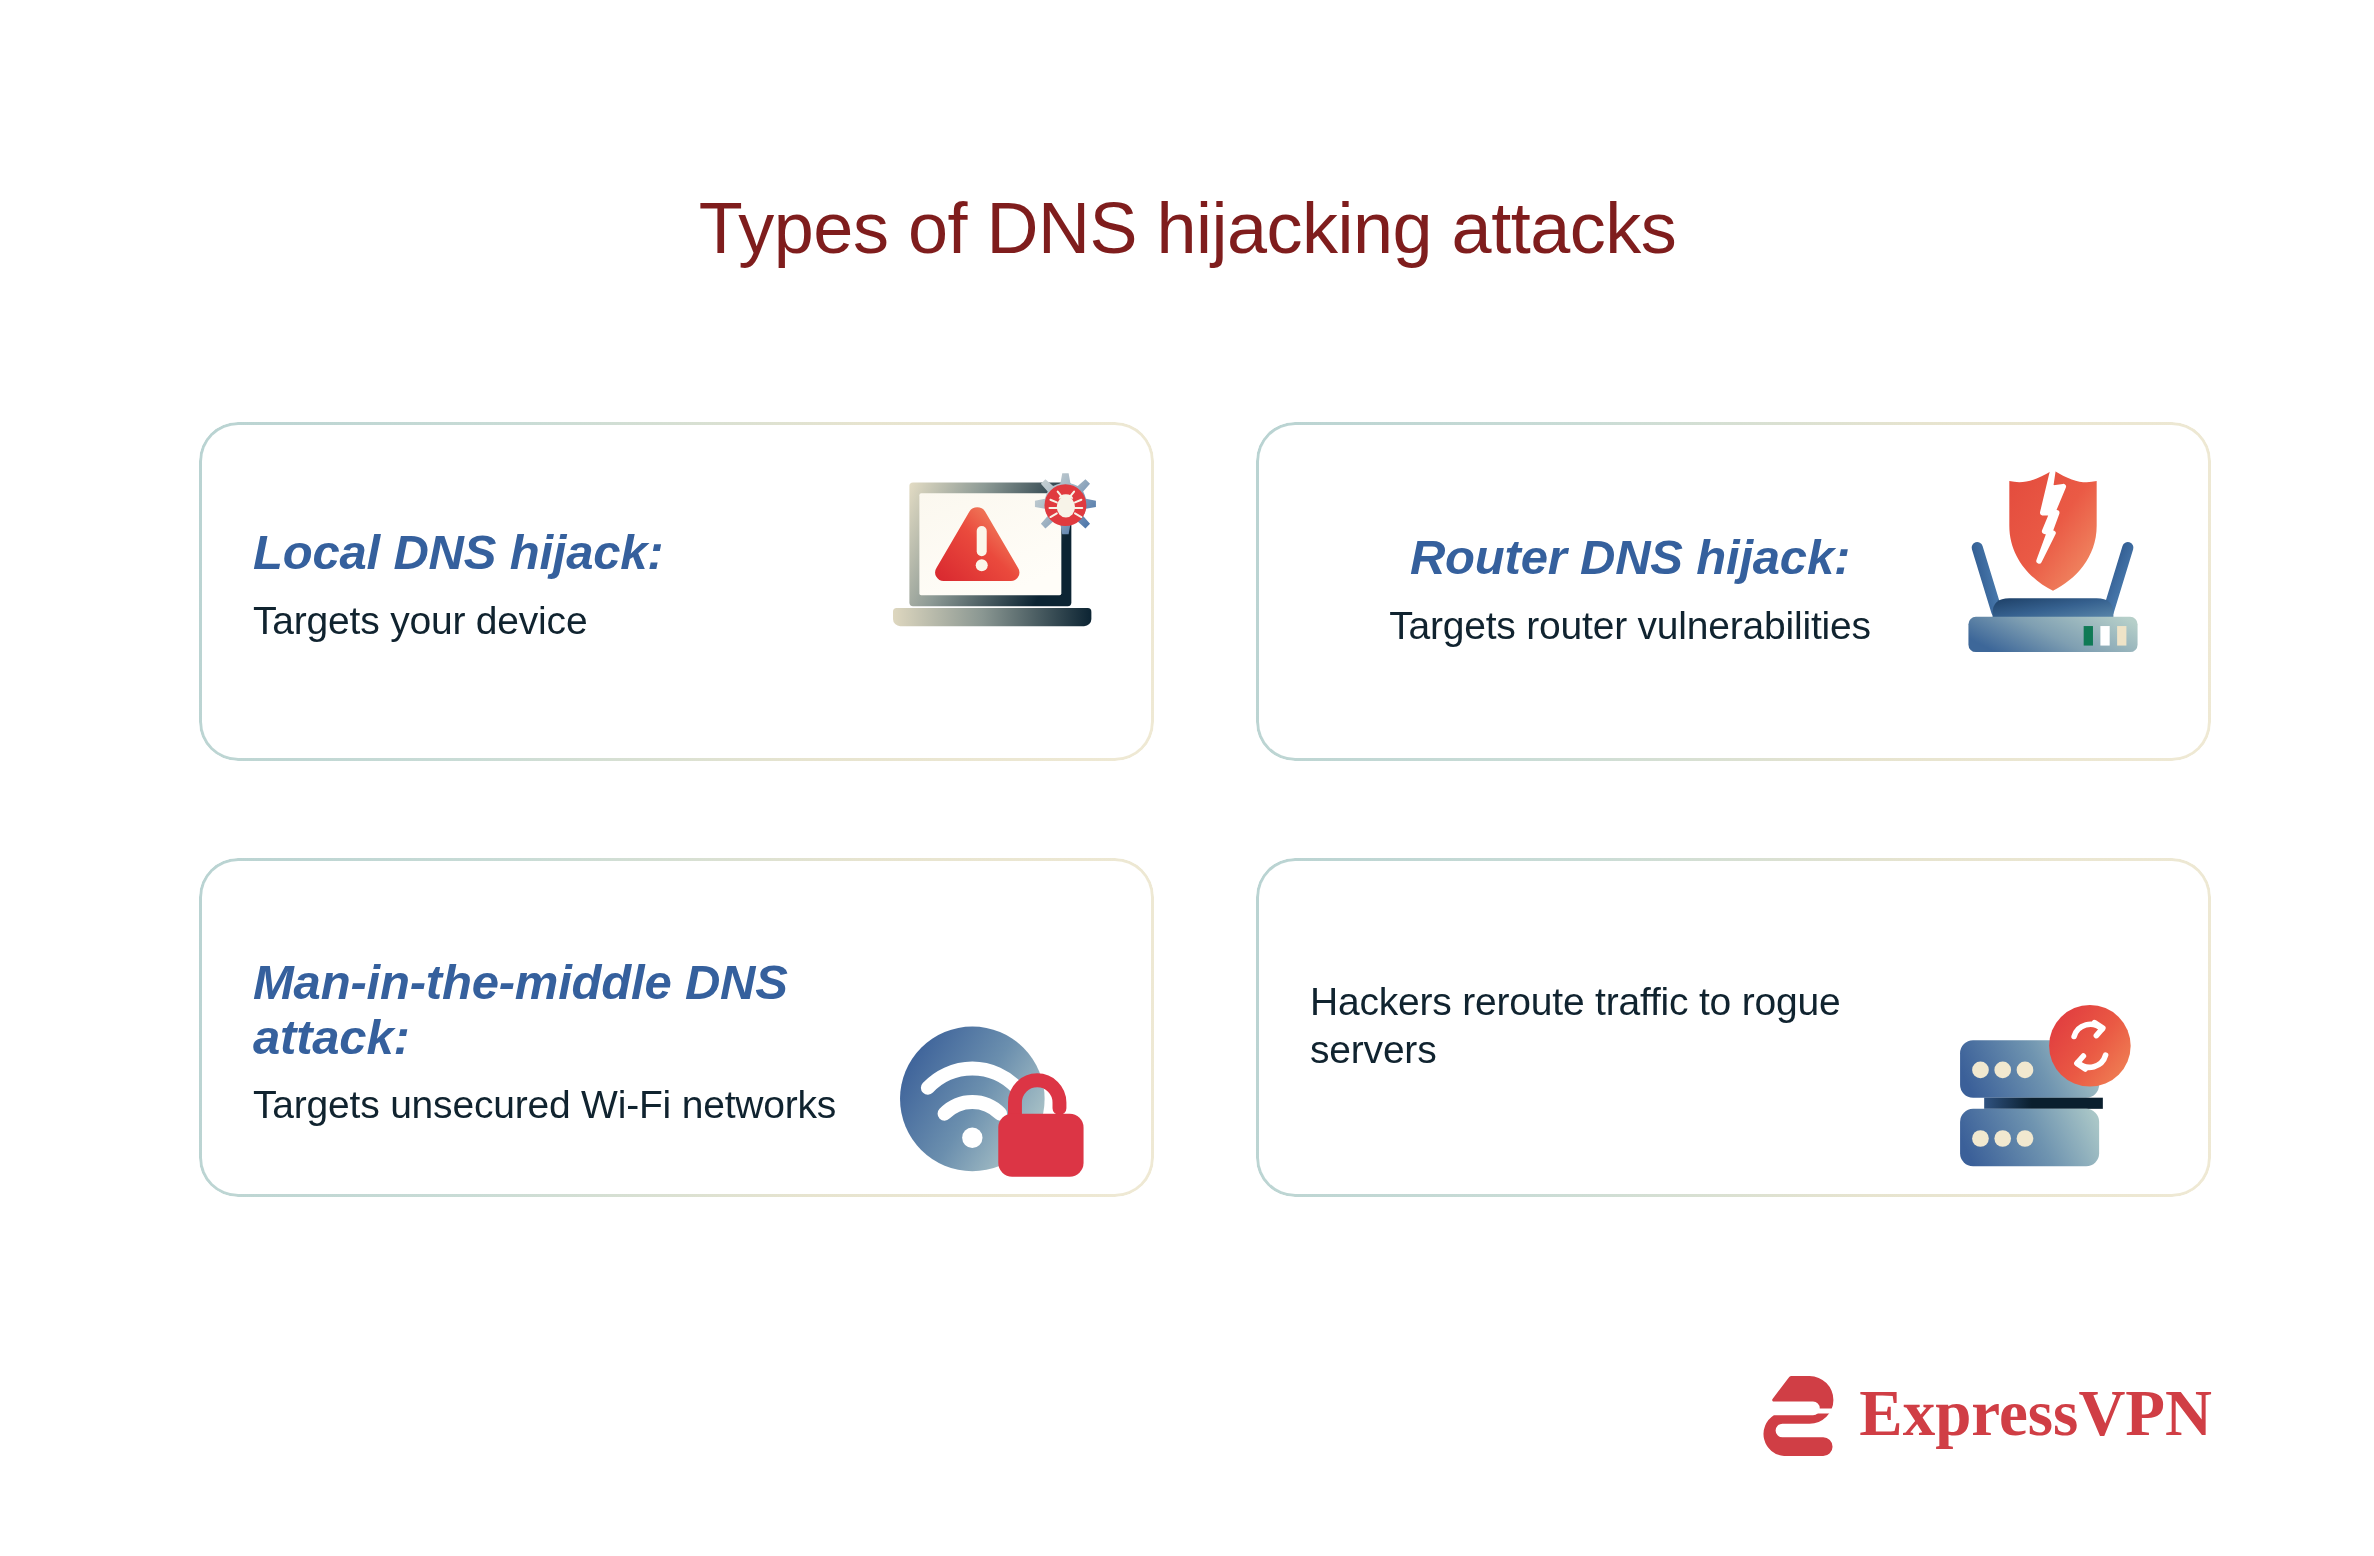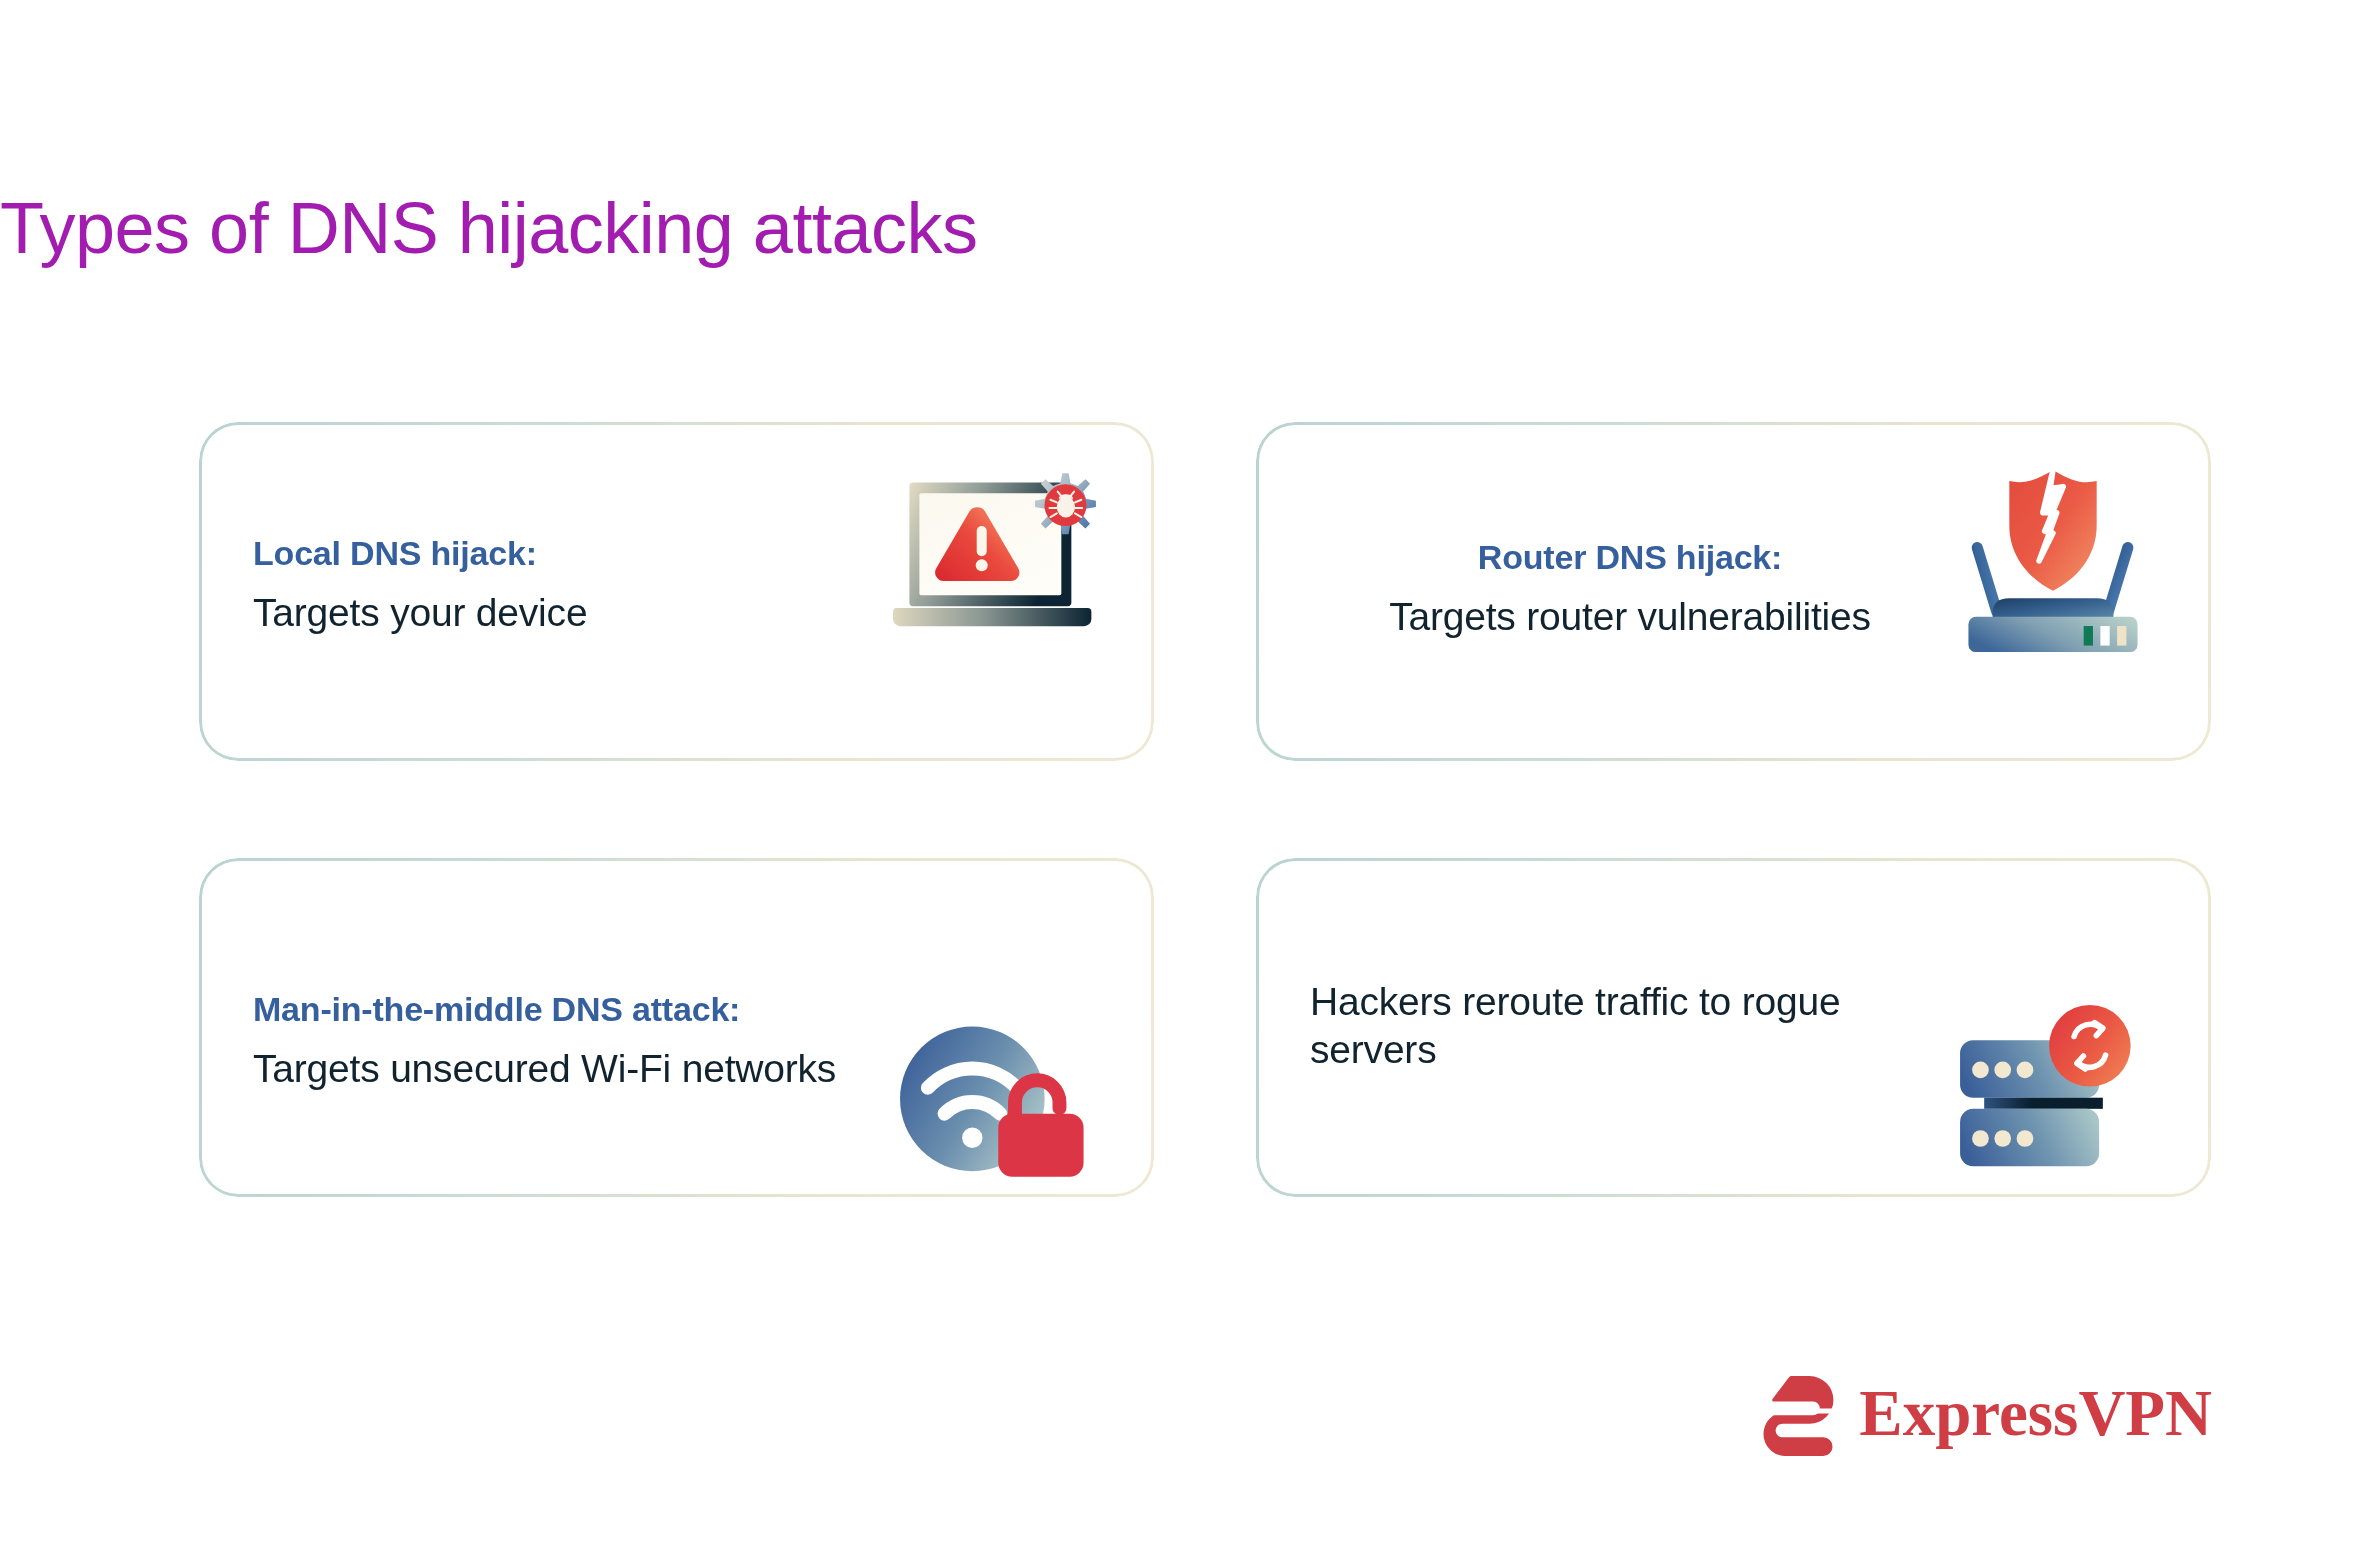--- a/index.html
+++ b/index.html
@@ -22,25 +22,25 @@
     inset: 0;
     background: #ffffff;
   }
 
   
   .page-title {
     position: absolute;
     left: 0;
     right: 0;
     top: 141px;
-    text-align: left;
+    text-align: center;
     font-size: 72px;
     font-weight: 400;
     letter-spacing: -0.5px;
-    color: #a21caf;
+    color: #7f1d1d;
     line-height: 1.1;
   }
 
   
   .card-grid {
     position: absolute;
     left: 199px;
     top: 422px;
     width: 2013px;
     height: 770px;
@@ -84,26 +84,27 @@
   }
 
   .card-text {
     position: relative;
     z-index: 2;
     flex: 1 1 auto;
     min-width: 0;
   }
 
   .card-heading {
-    font-size: 34px;
+    font-size: 49px;
     font-weight: 700;
     color: #35609d;
     line-height: 1.12;
     margin: 0 0 16.7px 0;
     letter-spacing: -0.2px;
+    font-style: italic;
   }
 
   .card-body {
     font-size: 39px;
     font-weight: 400;
     color: #10232f;
     line-height: 1.22;
     margin: 0;
     letter-spacing: -0.2px;
   }

